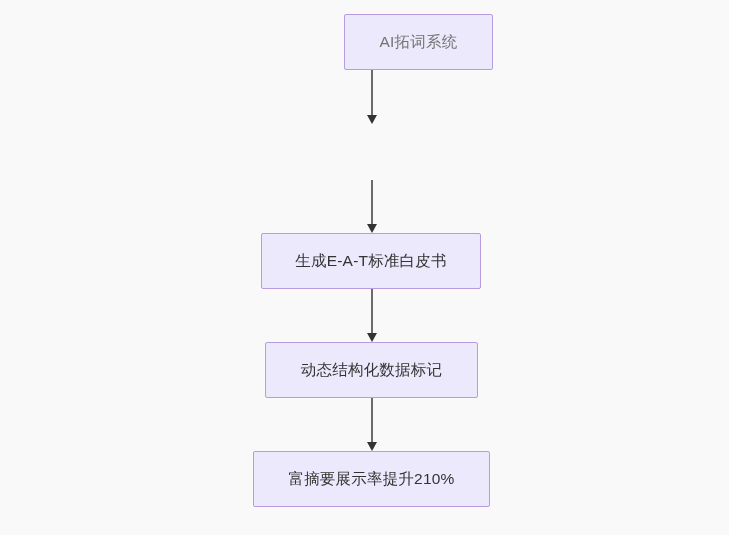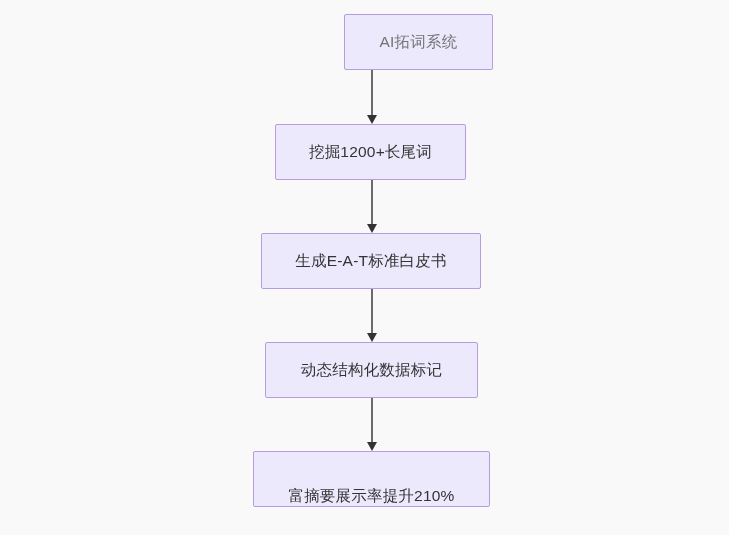--- a/index.html
+++ b/index.html
@@ -76,26 +76,23 @@
     <div class="edge-head" style="top: 44px; border-top-color: rgb(51, 51, 51);"></div>
   </div>
   <div class="edge" id="edge-3" style="left: 371px; top: 398px; width: 2px; height: 53px;">
     <div class="edge-line" style="height: 45px; background: rgb(107, 107, 107);"></div>
     <div class="edge-head" style="top: 44px; border-top-color: rgb(51, 51, 51);"></div>
   </div>
 
   <div class="node" id="node-0" style="left: 297px; top: 14px; width: 149px; height: 56px; background: rgb(236, 233, 252); border-color: rgb(183, 156, 224); color: #737373; margin-left: 47px;">
     <span class="node-label">AI拓词系统</span>
   </div>
-  <div class="node" id="node-1" style="left: 275px; top: 124px; width: 191px; height: 56px; background: rgb(236, 233, 252); border-color: rgb(183, 156, 224); color: rgb(51, 51, 51);">
-    <span class="node-label">挖掘1200+长尾词</span>
-  </div>
   <div class="node" id="node-3" style="left: 265px; top: 342px; width: 213px; height: 56px; background: rgb(236, 233, 252); border-color: rgb(183, 156, 224); color: rgb(51, 51, 51);">
     <span class="node-label">动态结构化数据标记</span>
   </div>
   <div class="node" id="node-2" style="left: 261px; top: 233px; width: 220px; height: 56px; background: rgb(236, 233, 252); border-color: rgb(183, 156, 224); color: rgb(51, 51, 51);">
     <span class="node-label">生成E-A-T标准白皮书</span>
   </div>
-  <div class="node" id="node-4" style="left: 253px; top: 451px; width: 237px; height: 56px; background: rgb(236, 233, 252); border-color: rgb(183, 156, 224); color: rgb(51, 51, 51); align-items: flex-end;">
+  <div class="node" id="node-4" style="left: 253px; top: 451px; width: 237px; height: 56px; background: rgb(236, 233, 252); border-color: rgb(183, 156, 224); color: rgb(51, 51, 51);">
     <span class="node-label">富摘要展示率提升210%</span>
   </div>
 
 </div>
 
 </body></html>

